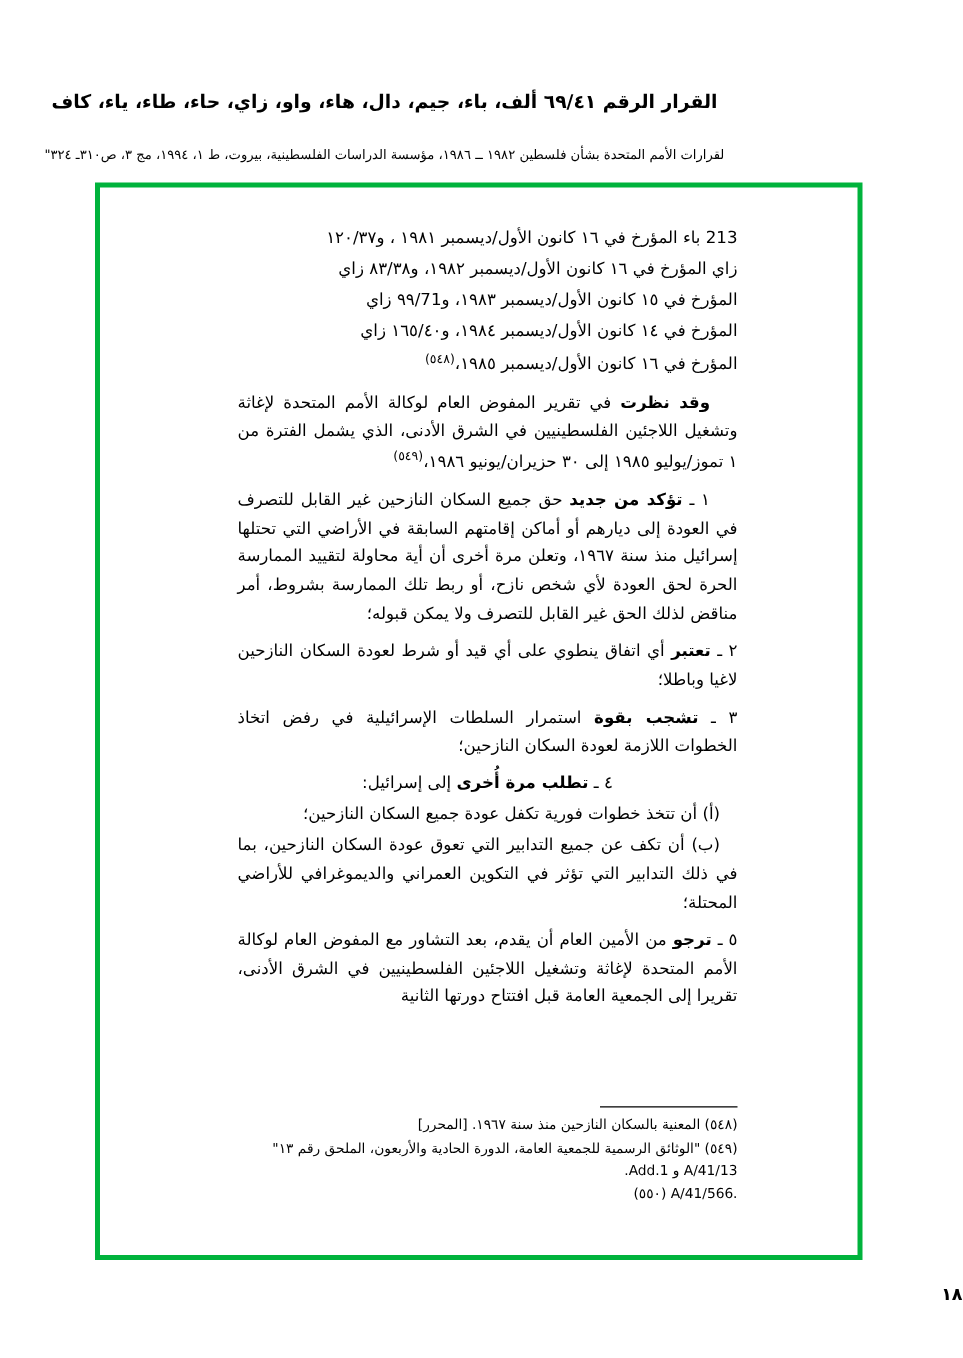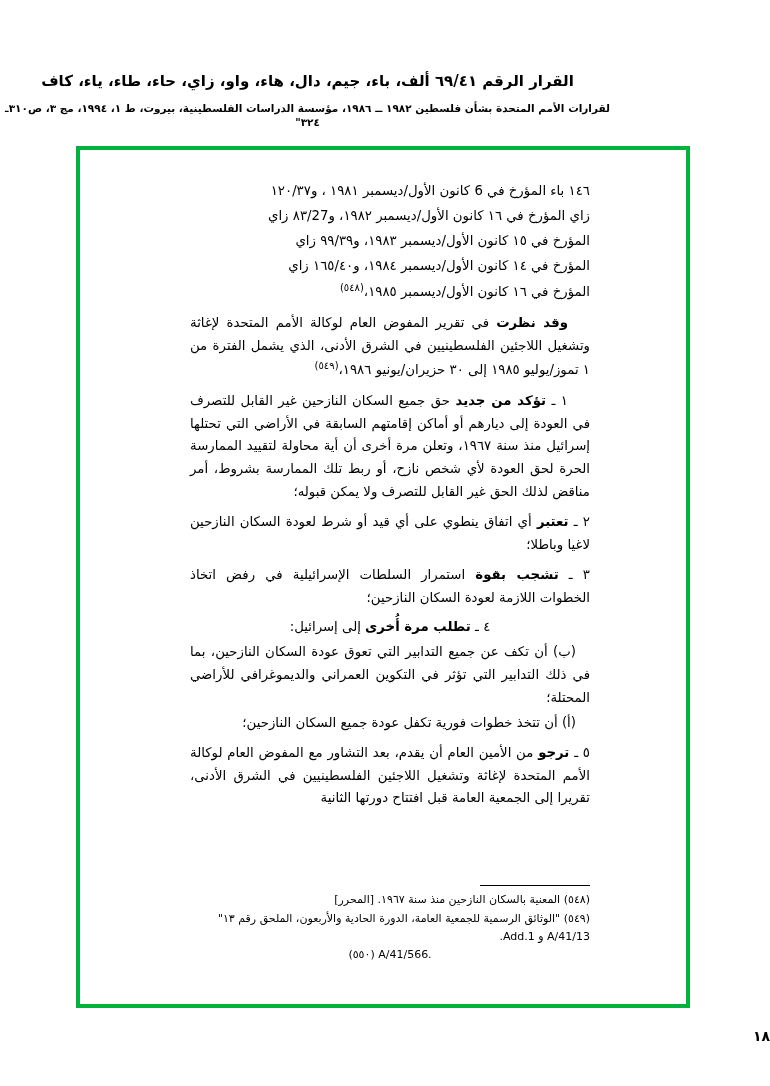--- a/index.html
+++ b/index.html
@@ -31,23 +31,23 @@
     text-align: center;
   }
   .doc-title {
     font-size: 15px;
     font-weight: bold;
     line-height: 1.5;
     direction: rtl;
     letter-spacing: 0px;
   }
   .doc-source {
-    margin-top: 8px;
+    margin-top: 24px;
     font-size: 10.5px;
-    font-weight: bold;
+    font-weight: normal;
     direction: rtl;
     line-height: 1.4;
   }
 
   
   .frame {
     position: absolute;
     top: 146px;
     left: 76px;
     width: 614px;
@@ -113,21 +113,21 @@
     bottom: 40px;
     right: 96px;
     width: 400px;
     direction: rtl;
     text-align: right;
     font-size: 11px;
     line-height: 1.65;
   }
   .footnotes p { margin: 0; }
   .fn-last {
-    text-align: center;
+    text-align: right;
     direction: ltr;
   }
 
   
   .page-number {
     position: absolute;
     top: 1028px;
     left: 0;
     width: 770px;
     text-align: right;
@@ -145,23 +145,23 @@
     <div class="doc-title">القرار الرقم ٦٩/٤١ ألف، باء، جيم، دال، هاء، واو، زاي، حاء، طاء، ياء، كاف</div>
     <div class="doc-source">لقرارات الأمم المتحدة بشأن فلسطين ١٩٨٢ ــ ١٩٨٦، مؤسسة الدراسات الفلسطينية، بيروت، ط ١، ١٩٩٤، مج ٣، ص٣١٠ـ ٣٢٤"</div>
   </div>
 
   <div class="frame">
     <div class="frame-inner"></div>
 
     <div class="content">
 
       <div class="blk">
-        <p class="para-just">١٤٦ باء المؤرخ في 6 كانون الأول/ديسمبر ١٩٨١ ، و١٢٠/٣٧</p>
-        <p class="para-just">زاي المؤرخ في ١٦ كانون الأول/ديسمبر ١٩٨٢، و٨٣/27 زاي</p>
-        <p class="para-just">المؤرخ في ١٥ كانون الأول/ديسمبر ١٩٨٣، و٩٩/٣٩ زاي</p>
+        <p class="para-just">213 باء المؤرخ في ١٦ كانون الأول/ديسمبر ١٩٨١ ، و١٢٠/٣٧</p>
+        <p class="para-just">زاي المؤرخ في ١٦ كانون الأول/ديسمبر ١٩٨٢، و٨٣/٣٨ زاي</p>
+        <p class="para-just">المؤرخ في ١٥ كانون الأول/ديسمبر ١٩٨٣، و٩٩/71 زاي</p>
         <p class="para-just">المؤرخ في ١٤ كانون الأول/ديسمبر ١٩٨٤، و١٦٥/٤٠ زاي</p>
         <p class="para-just">
           <span>المؤرخ في ١٦ كانون الأول/ديسمبر ١٩٨٥،</span><span class="sup">(٥٤٨)</span>
         </p>
       </div>
 
       <div class="blk">
         <p class="para-just lead-in">
           <span class="bold">وقد نظرت</span>
           <span>في تقرير المفوض العام لوكالة الأمم المتحدة لإغاثة وتشغيل اللاجئين الفلسطينيين في الشرق الأدنى، الذي يشمل الفترة من ١ تموز/يوليو ١٩٨٥ إلى ٣٠ حزيران/يونيو ١٩٨٦،</span><span class="sup">(٥٤٩)</span>
@@ -191,22 +191,22 @@
           <span>استمرار السلطات الإسرائيلية في رفض اتخاذ الخطوات اللازمة لعودة السكان النازحين؛</span>
         </p>
       </div>
 
       <div class="blk">
         <p class="center-line">
           <span>٤ ـ</span>
           <span class="bold">تطلب مرة أُخرى</span>
           <span>إلى إسرائيل:</span>
         </p>
+        <p class="para-just indent-sub">(أ) أن تتخذ خطوات فورية تكفل عودة جميع السكان النازحين؛</p>
         <p class="para-just indent-sub">(ب) أن تكف عن جميع التدابير التي تعوق عودة السكان النازحين، بما في ذلك التدابير التي تؤثر في التكوين العمراني والديموغرافي للأراضي المحتلة؛</p>
-        <p class="para-just indent-sub">(أ) أن تتخذ خطوات فورية تكفل عودة جميع السكان النازحين؛</p>
       </div>
 
       <div class="blk">
         <p class="para-just">
           <span>٥ ـ</span>
           <span class="bold">ترجو</span>
           <span>من الأمين العام أن يقدم، بعد التشاور مع المفوض العام لوكالة الأمم المتحدة لإغاثة وتشغيل اللاجئين الفلسطينيين في الشرق الأدنى، تقريرا إلى الجمعية العامة قبل افتتاح دورتها الثانية</span>
         </p>
       </div>
 

